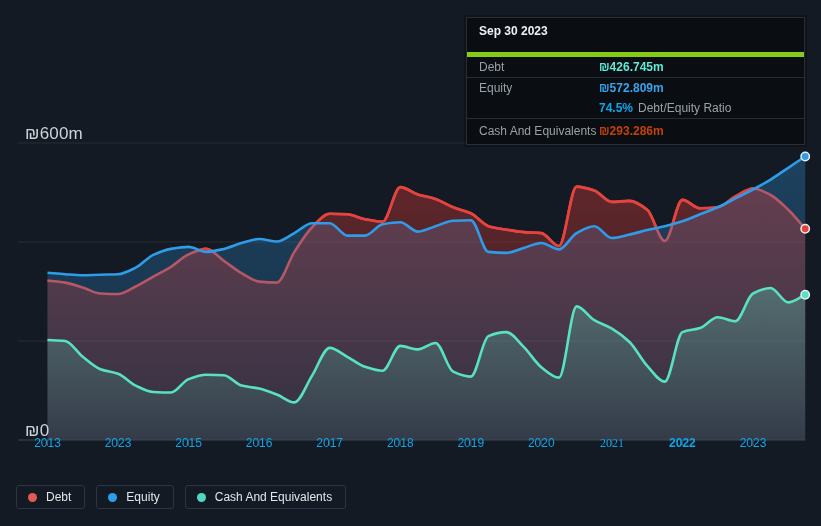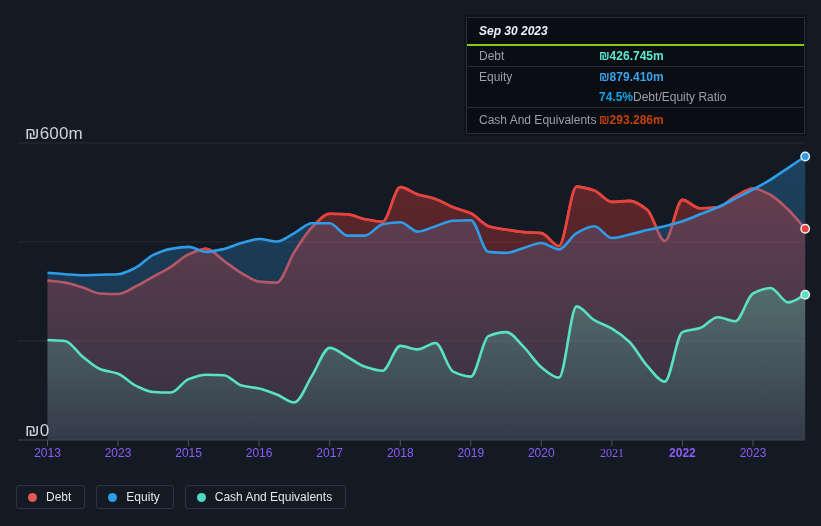--- a/index.html
+++ b/index.html
@@ -12,41 +12,40 @@
   #stage{position:absolute;inset:0;}
   #chart-svg{position:absolute;left:0;top:0;}
 
   .y-label{
     position:absolute;left:25px;color:#ccd2d9;font-size:17px;letter-spacing:.2px;
   }
   .y-label.top{top:124px;}
   .y-label.zero{top:421px;}
 
   .x-tick{
-    position:absolute;top:446px;width:48px;text-align:center;
-    color:#8b5cf6;font-size:12px;
+    position:absolute;top:436px;width:48px;text-align:center;
+    color:#0ea5e9;font-size:12px;
   }
 
   
   .tooltip{
     position:absolute;left:466px;top:17px;width:339px;box-sizing:border-box;
     background:#0a0e13;border:1px solid #272e36;
     box-shadow:0 0 0 2px rgba(0,0,0,.25);
     z-index:5;font-size:12px;
   }
   .tt-title{
-    padding:6px 12px 6px;color:#edf0f2;font-weight:bold;
-    border-bottom:2px solid #84cc16;
-    font-style:italic;
+    padding:6px 12px 14px;color:#edf0f2;font-weight:bold;
+    border-bottom:5px solid #84cc16;
   }
   .tt-row{display:flex;align-items:center;padding:3px 0;border-bottom:1px solid #262d36;}
   .tt-row.noline{border-bottom:none;}
   .tt-label{width:120px;padding-left:12px;color:#98a0a8;flex:none;}
   .tt-value{font-weight:bold;}
-  .tt-ratio-label{color:#98a0a8;font-weight:normal;}
+  .tt-ratio-label{color:#98a0a8;font-weight:normal;margin-left:5px;}
   .tt-ratio-value{color:#0ea5e9;font-weight:bold;}
 
   
   .legend{position:absolute;left:16px;top:485px;display:flex;gap:11px;z-index:4;}
   .legend-item{
     display:flex;align-items:center;gap:9px;height:22px;
     border:1px solid #2c3540;border-radius:3px;padding:0 13px 0 11px;
     color:#e2e6ea;font-size:12px;cursor:pointer;background:transparent;
   }
   .dot{width:9px;height:9px;border-radius:50%;flex:none;}
@@ -122,21 +121,21 @@
     </div>
 
   <div class="tooltip">
     <div class="tt-title">Sep 30 2023</div>
     <div class="tt-row">
       <span class="tt-label">Debt</span>
       <span class="tt-value" style="color: #5eead4;">₪426.745m</span>
     </div>
     <div class="tt-row noline">
       <span class="tt-label">Equity</span>
-      <span class="tt-value" style="color: rgb(58, 163, 236);">₪879.410m</span>
+      <span class="tt-value" style="color: rgb(58, 163, 236);">₪572.809m</span>
     </div>
     <div class="tt-row">
       <span class="tt-label"></span>
       <span class="tt-ratio-value">74.5%</span>
       <span class="tt-ratio-label">Debt/Equity Ratio</span>
     </div>
     <div class="tt-row noline" style="padding:5px 0 6px;">
       <span class="tt-label">Cash And Equivalents</span>
       <span class="tt-value" style="color: #c2410c;">₪293.286m</span>
     </div>

